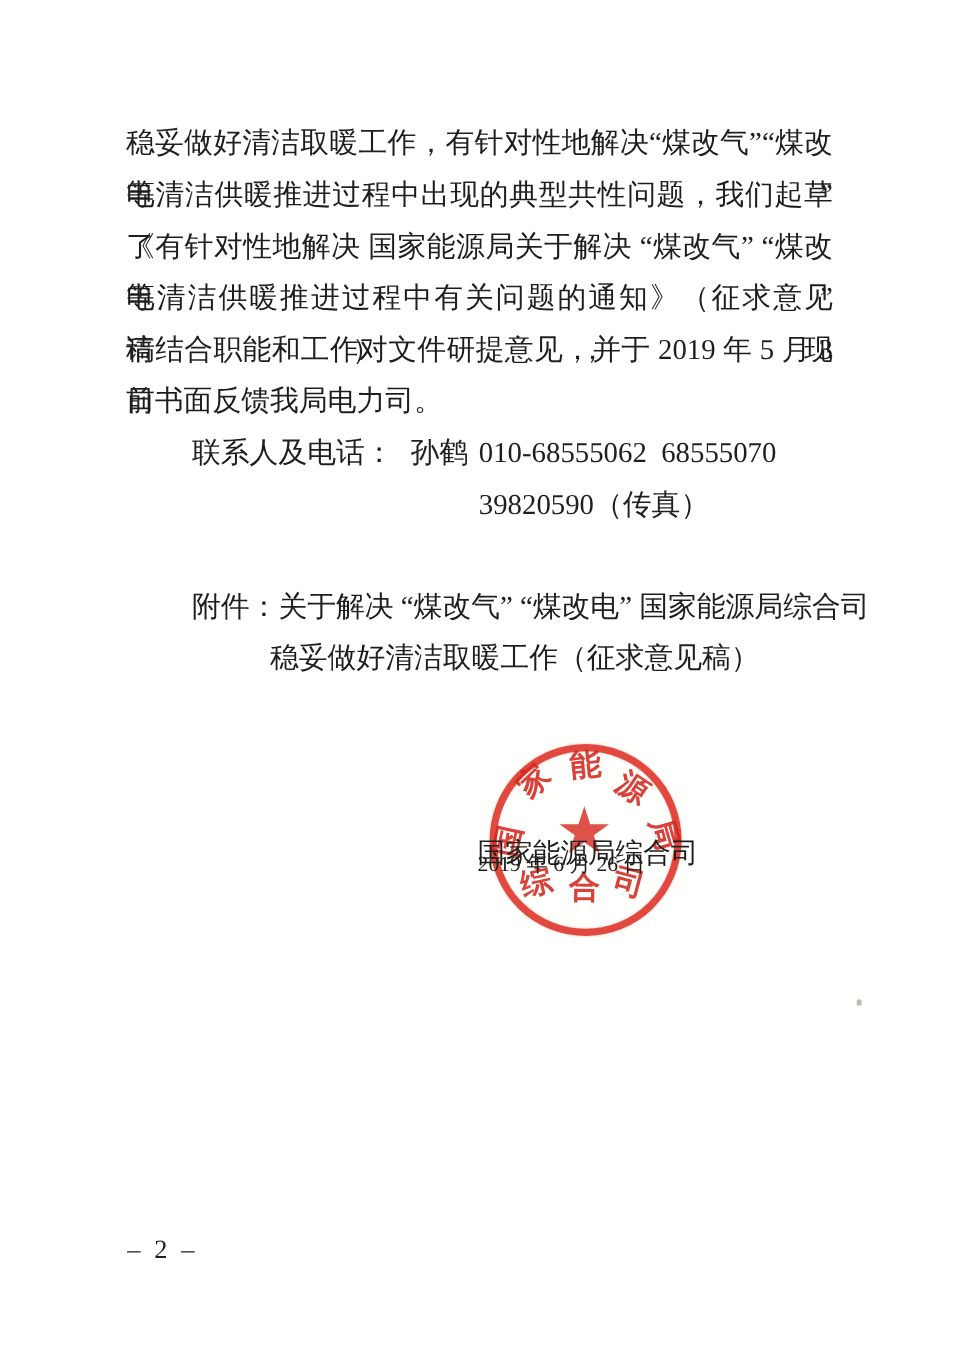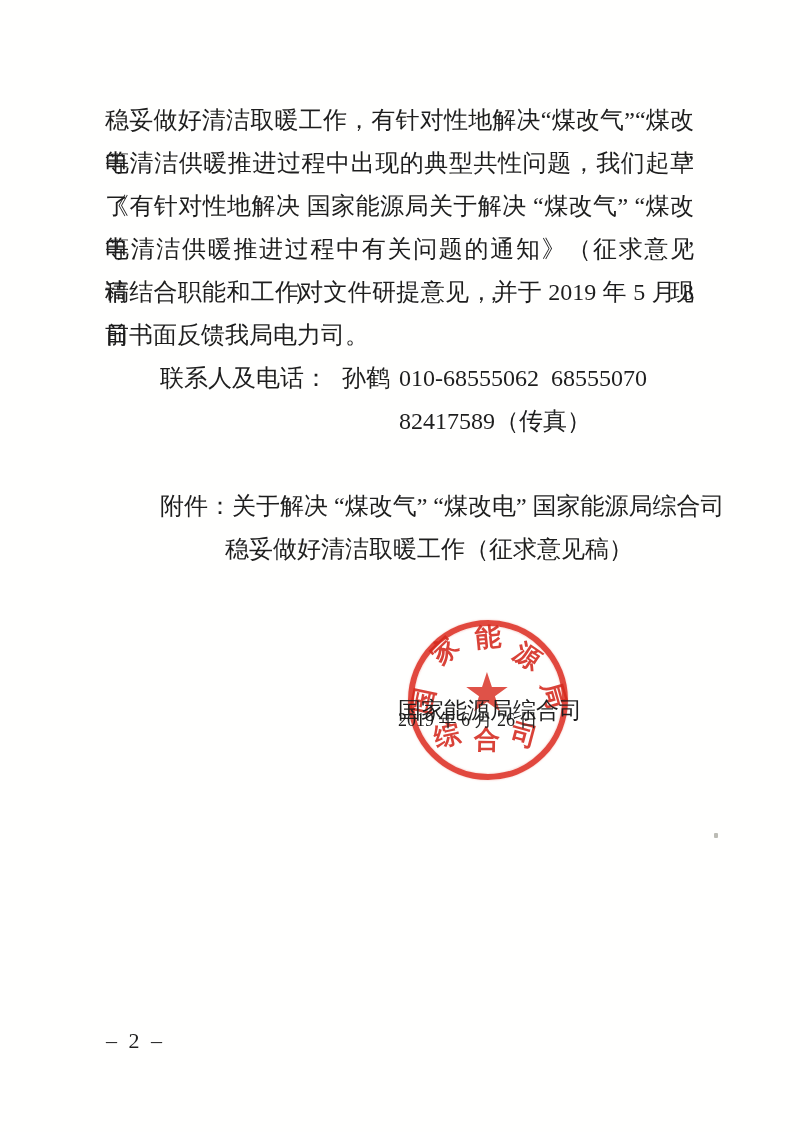--- a/index.html
+++ b/index.html
@@ -82,21 +82,21 @@
     <div class="line just">《有针对性地解决 国家能源局关于解决 “煤改气” “煤改电”</div>
     <div class="line just">等清洁供暖推进过程中有关问题的通知》（征求意见稿），现</div>
     <div class="line just">请结合职能和工作对文件研提意见，并于 2019 年 5 月 3 日</div>
     <div class="line">前书面反馈我局电力司。</div>
 
     <div class="line contact-row">
       <span>联系人及电话：</span><span class="contact-name">孙鹤</span>
       <span class="phones">010-68555062  68555070</span>
     </div>
     <div class="line contact-row2">
-      <span class="phones">82417589（传真）</span>
+      <span class="phones">39820590（传真）</span>
     </div>
   </div>
 
   <div class="attachment">
     <div class="line att-line1"><span>附件：</span><span>关于解决 “煤改气” “煤改电” 国家能源局综合司</span></div>
     <div class="line att-line2">稳妥做好清洁取暖工作（征求意见稿）</div>
   </div>
 
   <div class="seal">
     <div class="ring"></div>

